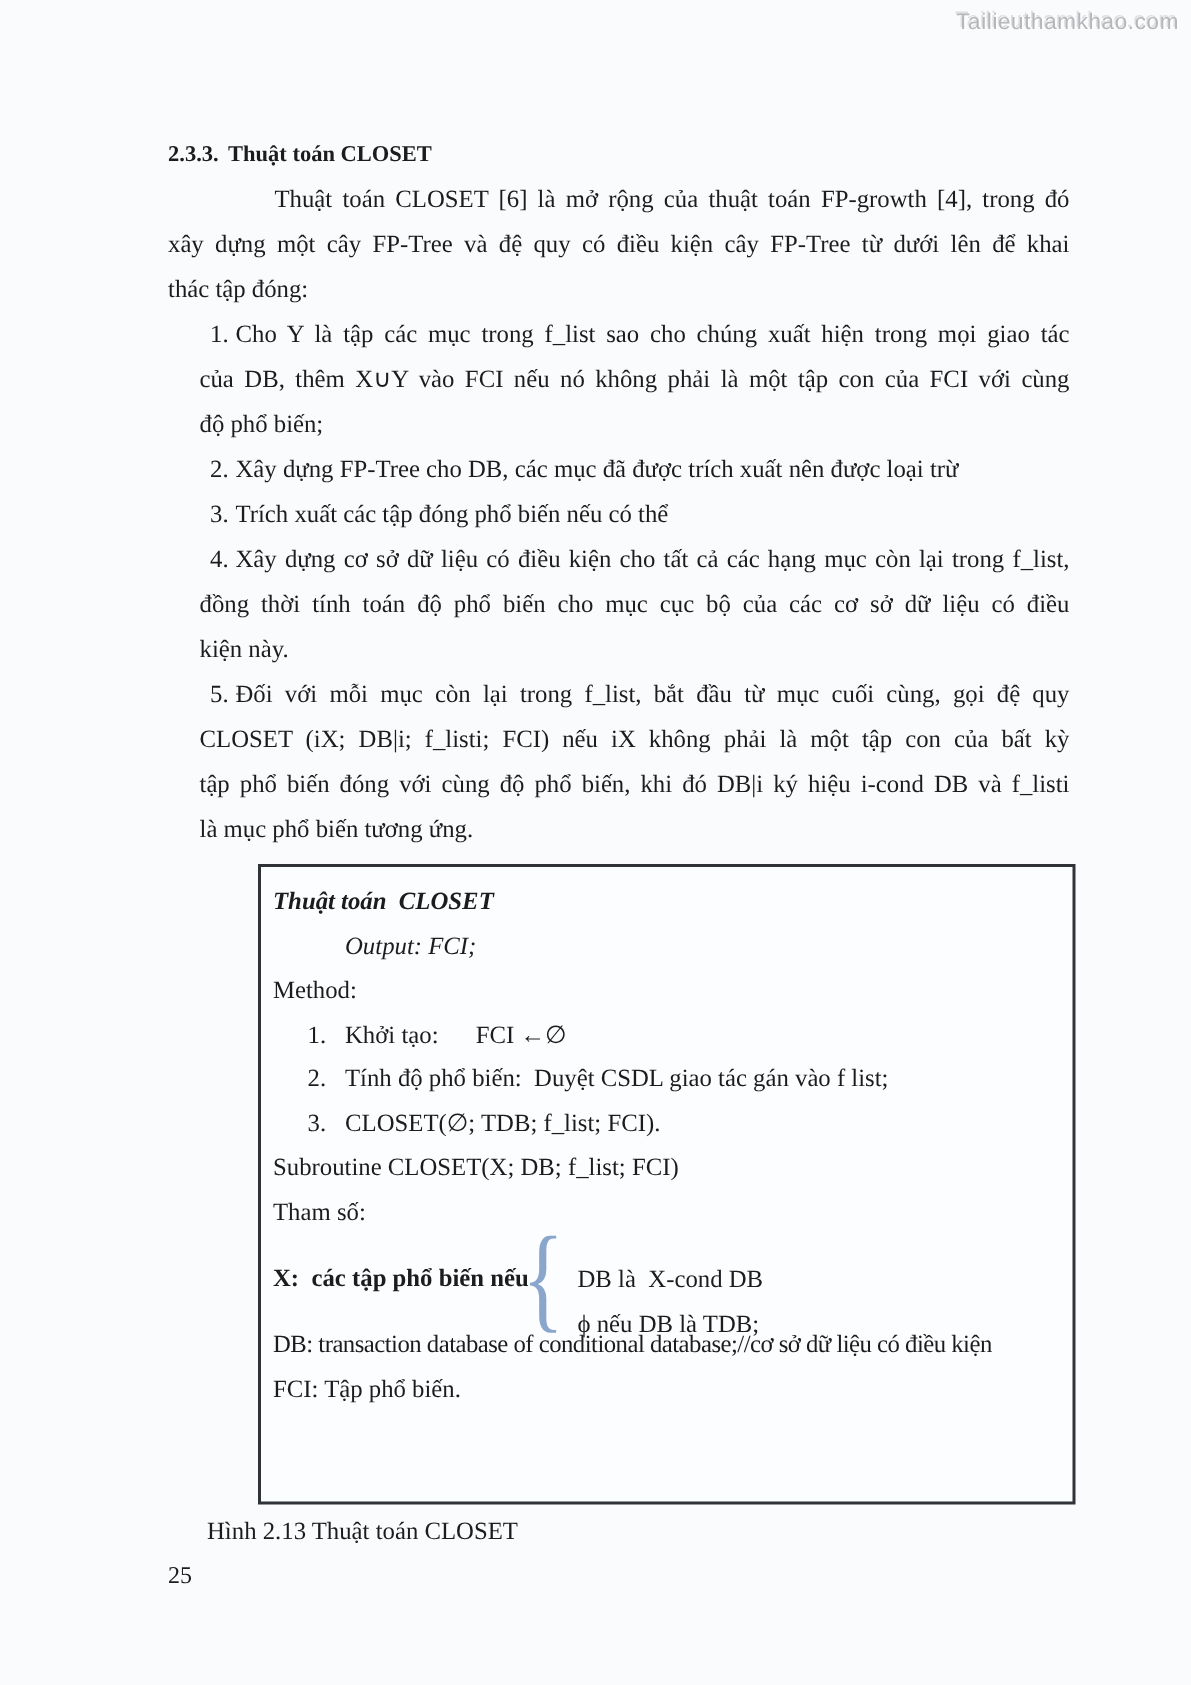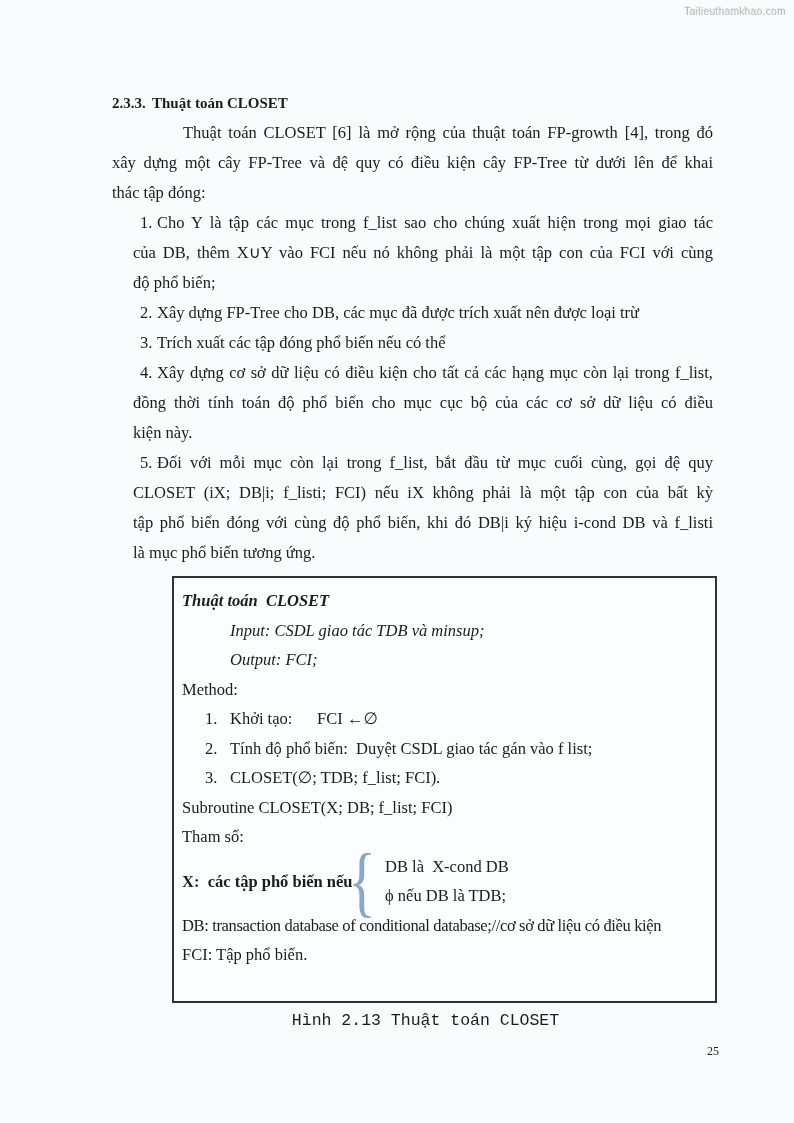--- a/index.html
+++ b/index.html
@@ -6,21 +6,21 @@
   body{
     width:794px;height:1123px;position:relative;
     background:#fafbfd;
     font-family:"Liberation Serif",serif;
     color:#1c1c1e;
     overflow:hidden;
   }
   .watermark{
     position:absolute;top:6px;right:8px;
     font-family:"Liberation Sans",sans-serif;
-    font-size:10px;color:#b5b7ba;letter-spacing:.4px;
+    font-size:15px;color:#b5b7ba;letter-spacing:.4px;
     text-shadow:1px 1px 0 rgba(255,255,255,.95), -1px -1px 0 rgba(150,152,155,.28);
   }
   .content{
     position:absolute;left:112px;top:88px;width:601px;
     font-size:16.5px;line-height:30px;
   }
   .line{white-space:nowrap;}
   .just{text-align:justify;text-align-last:justify;}
   .heading{font-weight:bold;font-size:15px;}
   .heading .h-num{display:inline-block;width:40px;}
@@ -43,29 +43,29 @@
   .b-step .st{white-space:pre;text-align:center;}
   .tight{letter-spacing:-0.35px;}
   .x-row{position:relative;height:59px;}
   .x-label{position:absolute;left:0;top:15px;white-space:pre;font-weight:bold;}
   .brace{
     position:absolute;left:166px;top:-8px;
     font-family:"Liberation Serif",serif;
     font-size:78px;line-height:76px;font-weight:400;
     transform:scaleX(.75);transform-origin:left center;
   }
-  .x-cases{position:absolute;left:203px;top:0;}
+  .x-cases{position:absolute;left:203px;top:16px;}
   .x-cases .case{white-space:pre;line-height:29.5px;}
   .caption{
     position:absolute;left:112px;top:1006px;width:601px;
-    font-size:16.5px;line-height:30px;text-align:center;text-indent:26px;font-family:Liberation Mono, monospace;
+    font-size:16.5px;line-height:30px;text-align:left;text-indent:26px;
   }
   .pagenum{
     position:absolute;left:112px;top:1036px;width:607px;
-    font-size:12px;line-height:30px;text-align:right;
+    font-size:16px;line-height:30px;text-align:left;
   }
 </style>
 </head>
 <body>
 
 <div class="watermark">Tailieuthamkhao.com</div>
 
 <div class="content">
 
   <div class="line heading">
@@ -120,21 +120,20 @@
       <div class="line just li-cont">CLOSET (iX; DB|i; f_listi; FCI) nếu iX không phải là một tập con của bất kỳ</div>
       <div class="line just li-cont">tập phổ biến đóng với cùng độ phổ biến, khi đó DB|i ký hiệu i-cond DB và f_listi</div>
       <div class="line li-cont">là mục phổ biến tương ứng.</div>
     </div>
 
   </div>
 </div>
 
 <div class="algo-box">
   <div class="bline b-title">Thuật toán  CLOSET</div>
-  <div class="bline b-io">Input: CSDL giao tác TDB và minsup;</div>
   <div class="bline b-io">Output: FCI;</div>
   <div class="bline">Method:</div>
 
   <div class="b-step">
     <span class="num">1.</span>
     <span class="st">Khởi tạo:      FCI ←∅</span>
   </div>
   <div class="b-step">
     <span class="num">2.</span>
     <span class="st">Tính độ phổ biến:  Duyệt CSDL giao tác gán vào f list;</span>

